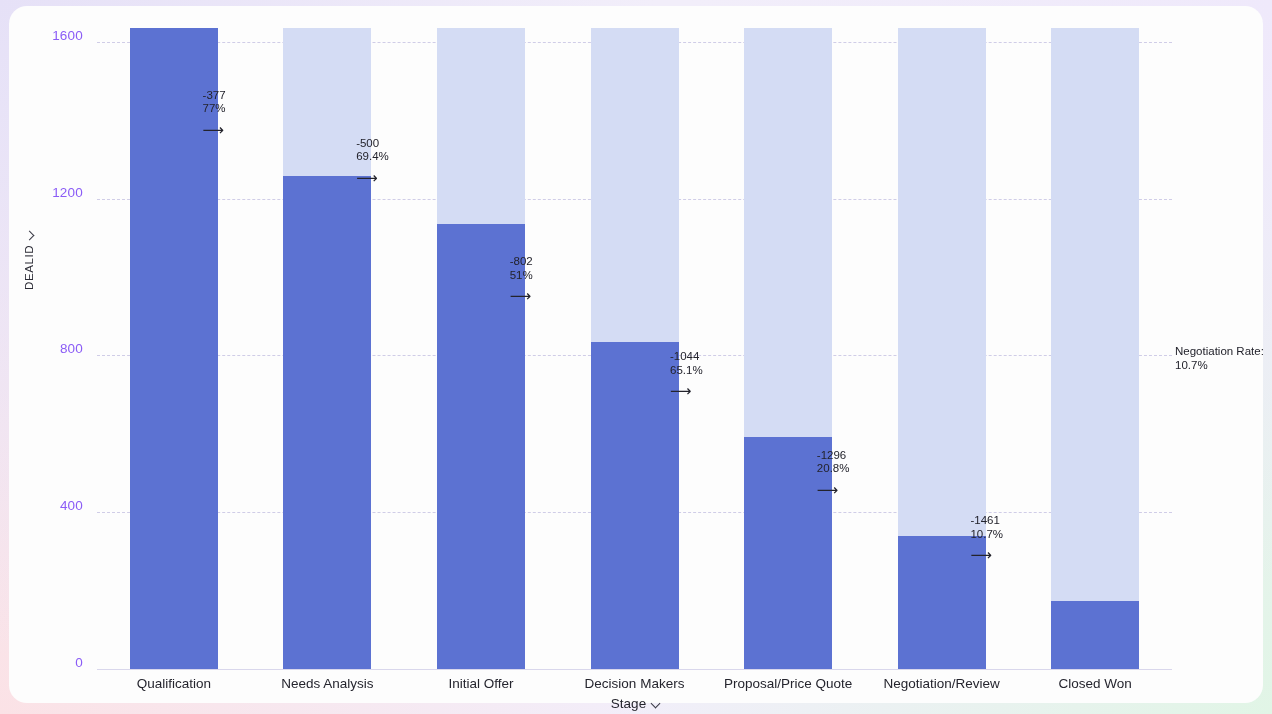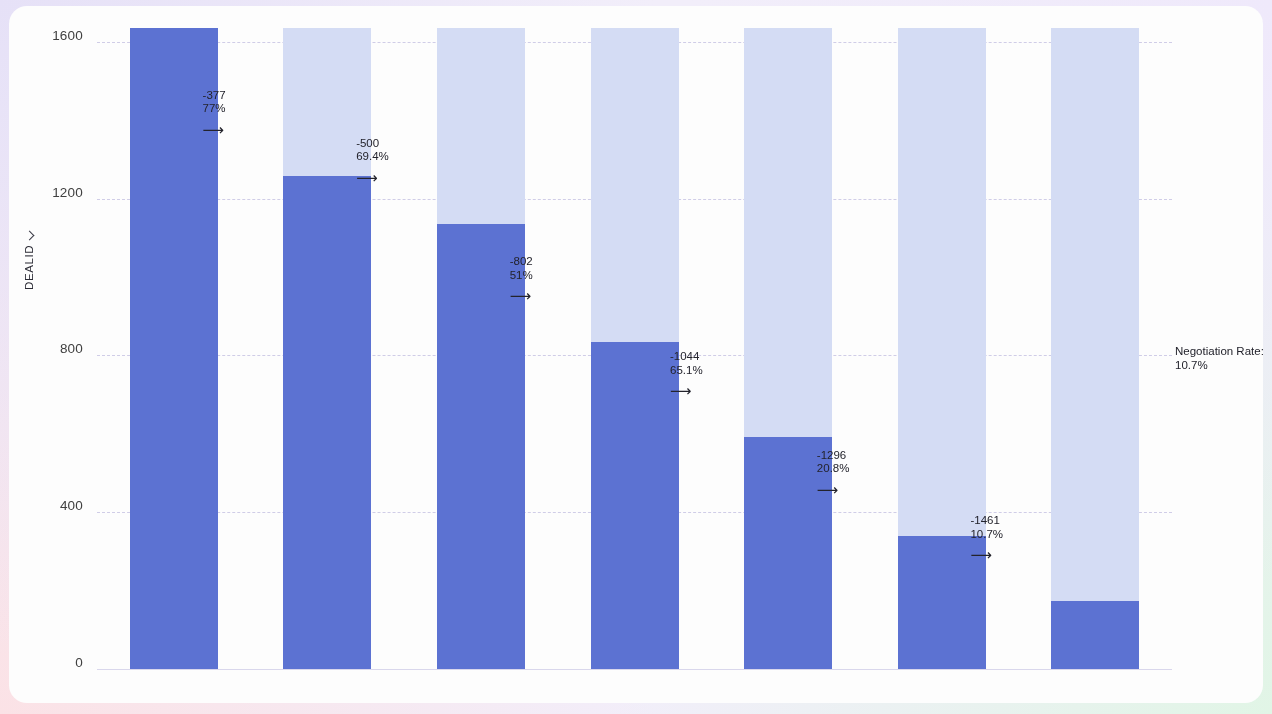--- a/index.html
+++ b/index.html
@@ -63,21 +63,21 @@
     left: 0;
     top: 22px;
     width: 82px;
     height: 642px;
   }
   #y-tick-labels .ytick {
     position: absolute;
     right: 8px;
     transform: translateY(-50%);
     font-size: 13.5px;
-    color: #404040;
+    color: #8b5cf6;
     letter-spacing: .2px;
   }
 
   
   .bar-group {
     position: absolute;
     bottom: 0;
     width: 88px;
   }
   .bar-ghost {
@@ -277,15 +277,30 @@
         <div>10.7%</div>
         <span class="arrow">⟶</span>
       </div>
     </div>
 
   <div id="conversion-note">
     <div>Negotiation Rate:</div>
     <div>10.7%</div>
   </div>
 
-
+  <div id="x-tick-labels">
+      <div class="xtick" style="left: 76.7857px;">Qualification</div>
+      <div class="xtick" style="left: 230.357px;">Needs Analysis</div>
+      <div class="xtick" style="left: 383.929px;">Initial Offer</div>
+      <div class="xtick" style="left: 537.5px;">Decision Makers</div>
+      <div class="xtick" style="left: 691.071px;">Proposal/Price Quote</div>
+      <div class="xtick" style="left: 844.643px;">Negotiation/Review</div>
+      <div class="xtick" style="left: 998.214px;">Closed Won</div>
+    </div>
+
+  <div id="x-axis-title">
+    <span class="label-wrap">
+      <span>Stage</span>
+      <span class="chev"></span>
+    </span>
+  </div>
 
 </div>
 
 </body></html>

